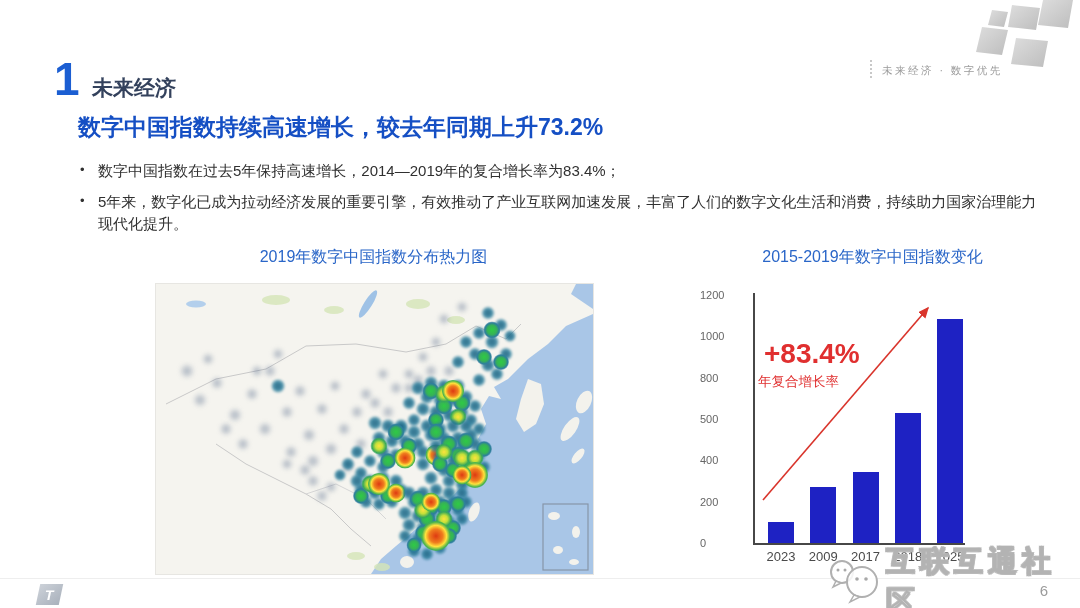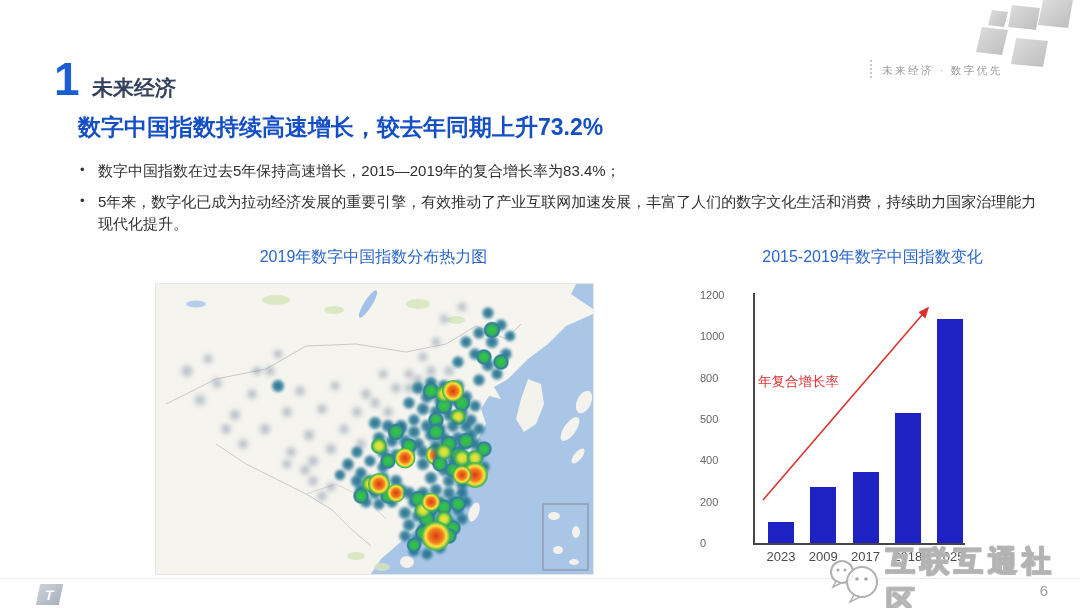--- a/index.html
+++ b/index.html
@@ -82,21 +82,21 @@
 <div class="abs section-label">未来经济</div>
 <div class="abs main-title">数字中国指数持续高速增长，较去年同期上升73.2%</div>
 
 <div class="abs brand">
   <div class="brand-tagline">未来经济 · 数字优先</div>
 </div>
 
 <div class="abs bullets">
   <div class="bullet">
     <span class="dot-mark">•</span>
-    <span>数字中国指数在过去5年保持高速增长，2015—2019年的复合增长率为83.4%；</span>
+    <span>数字中国指数在过去5年保持高速增长，2014—2019年的复合增长率为83.4%；</span>
   </div>
   <div class="bullet">
     <span class="dot-mark">•</span>
     <span>5年来，数字化已成为拉动经济发展的重要引擎，有效推动了产业互联网加速发展，丰富了人们的数字文化生活和消费，持续助力国家治理能力现代化提升。</span>
   </div>
 </div>
 
 <div class="abs fig-title left">2019年数字中国指数分布热力图</div>
 <div class="abs fig-title right">2015-2019年数字中国指数变化</div>
 
@@ -373,20 +373,21 @@
       <div class="xlabel" style="left: 228px;">2025</div>
     </div>
   <svg class="trend" width="220" height="252">
     <defs>
       <marker id="arrow" markerWidth="8" markerHeight="8" refX="6" refY="3" orient="auto">
         <path d="M0,0 L7,3 L0,6 Z" fill="#d9342b"></path>
       </marker>
     </defs>
     <line x1="10" y1="207" x2="175" y2="15" stroke="#d9342b" stroke-width="1.6" marker-end="url(#arrow)"></line>
   </svg>
+  <div class="cagr">+83.4%</div>
   <div class="cagr-sub">年复合增长率</div>
 </div>
 
 <div class="abs watermark">
   <svg width="60" height="52" viewBox="0 0 60 52" style="flex:none;">
     <g fill="rgba(255,255,255,.85)" stroke="#b0b0b0" stroke-width="2">
       <circle cx="16" cy="16" r="11"></circle>
       <path d="M10,25 L7,31 L15,27 Z" stroke-width="1.5"></path>
       <circle cx="36" cy="26" r="15"></circle>
       <path d="M28,39 L24,46 L34,41 Z" stroke-width="1.5"></path>

